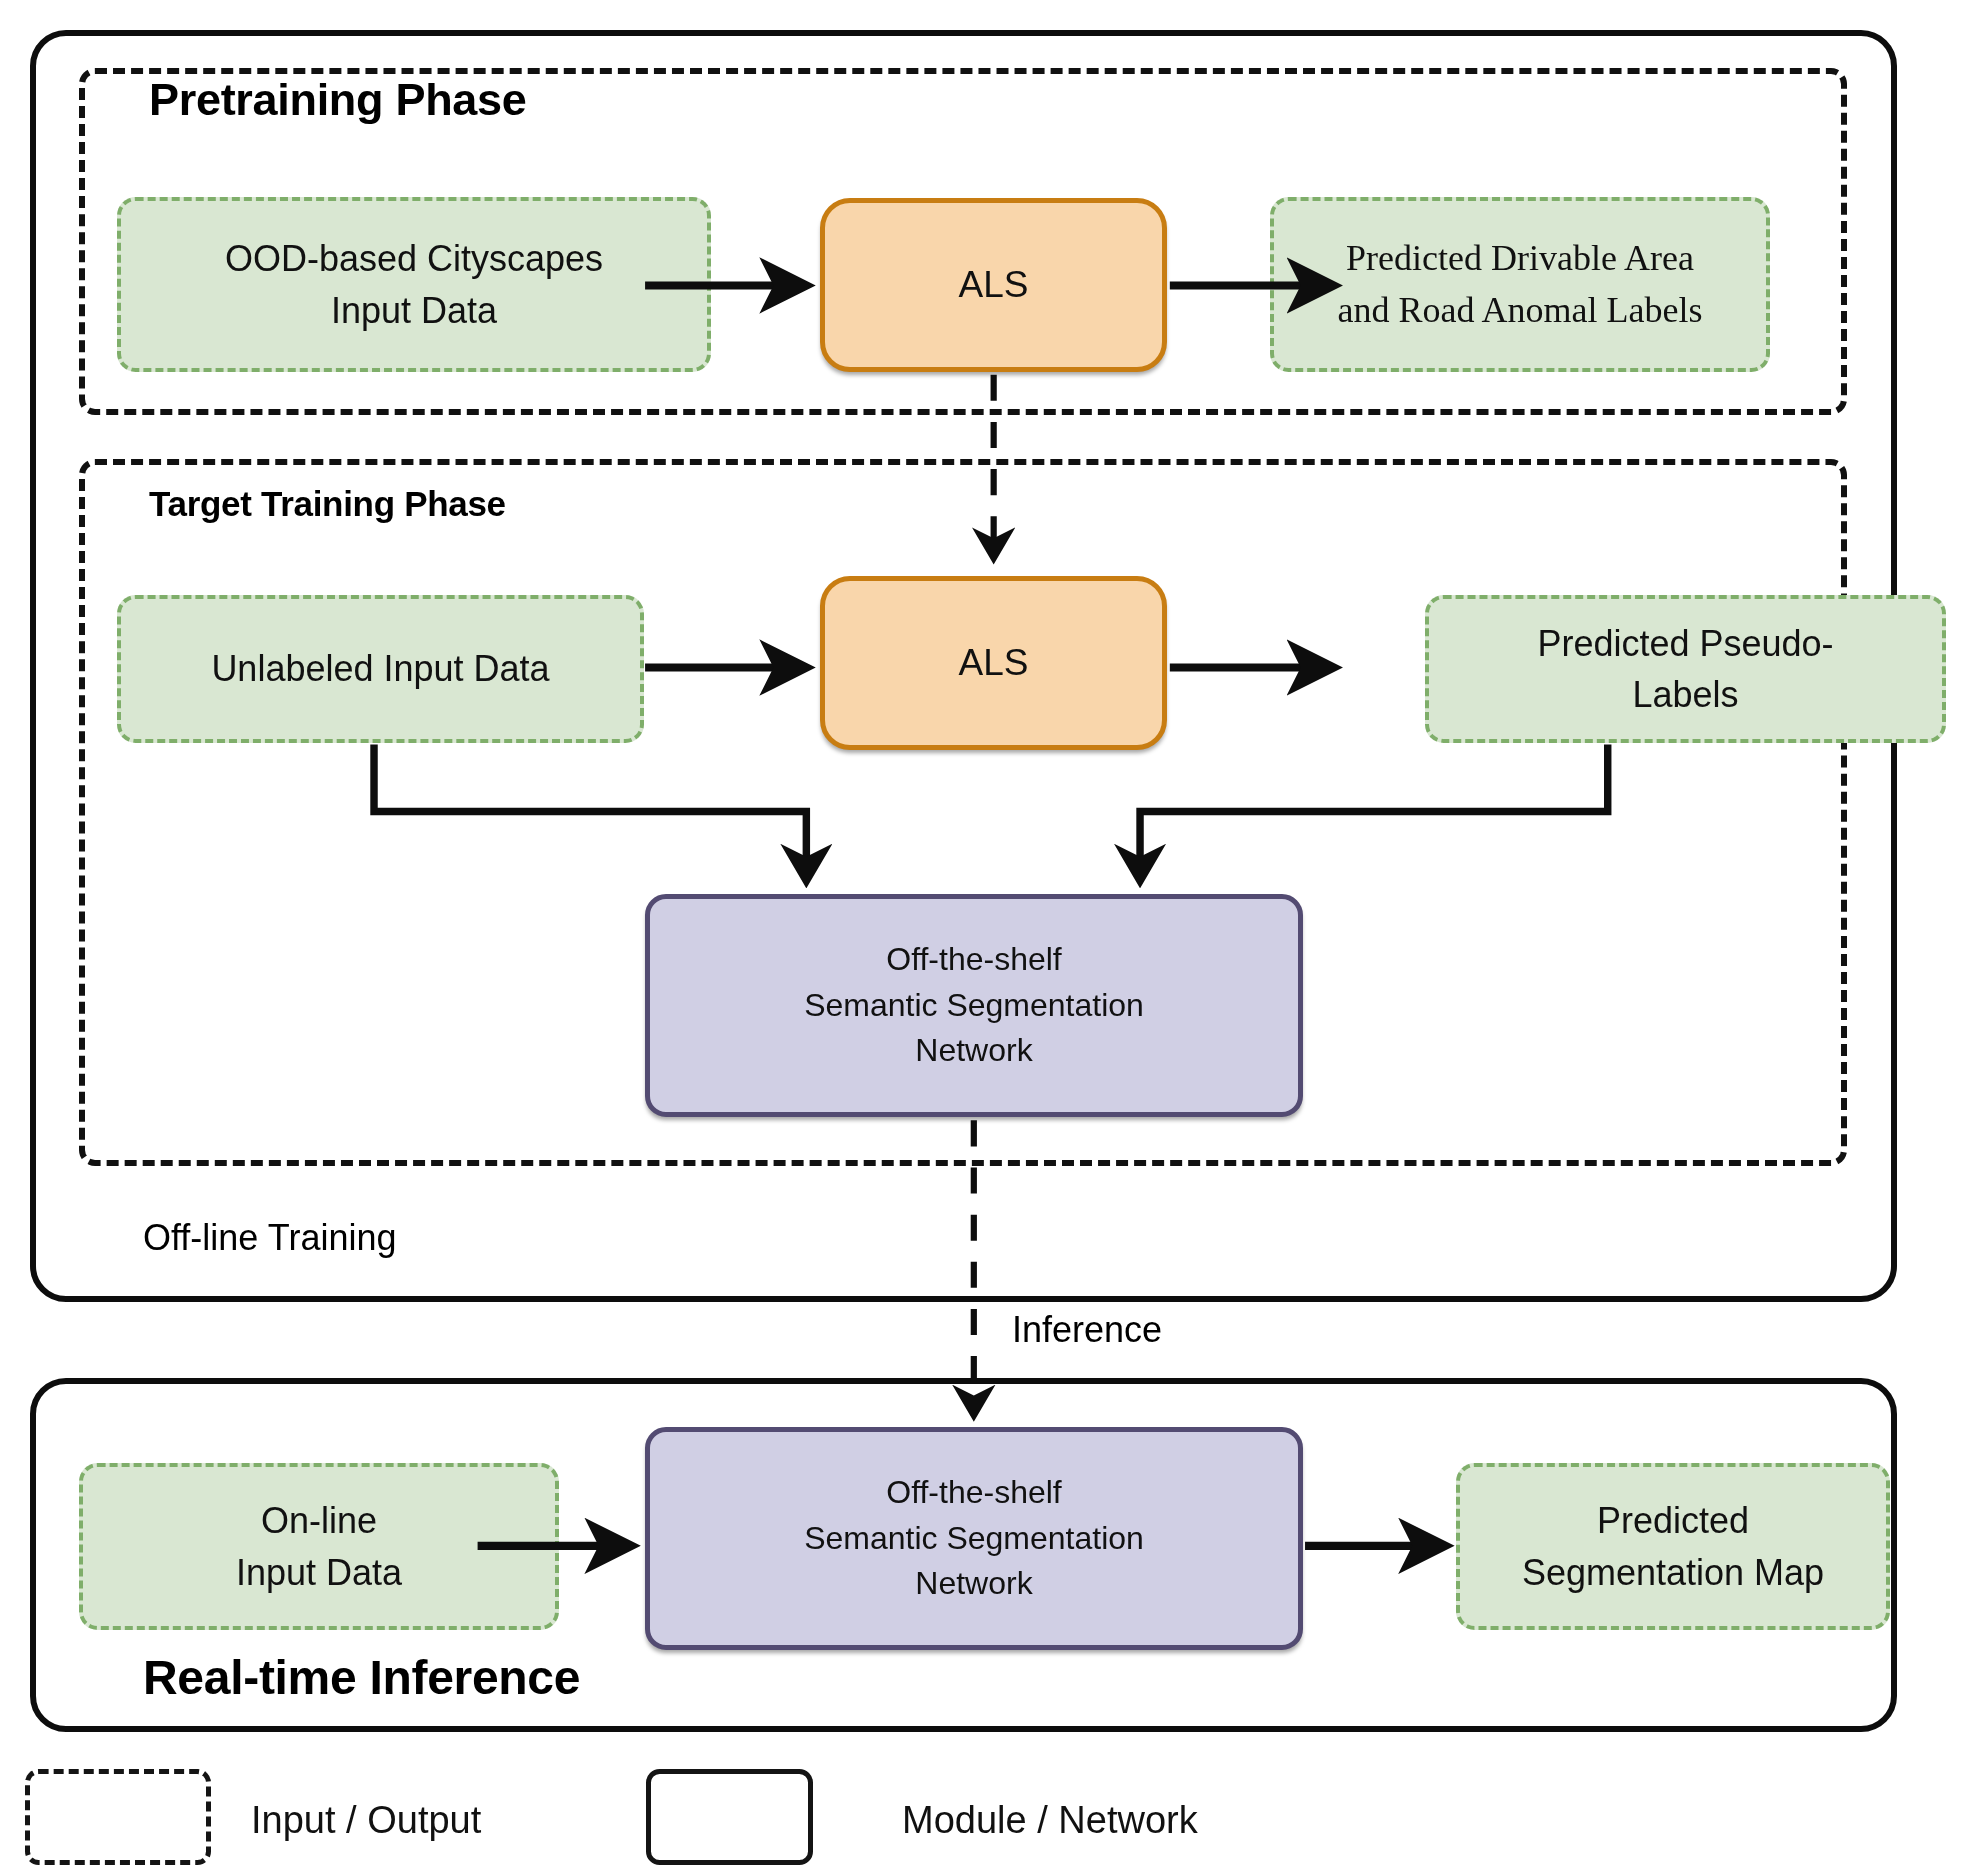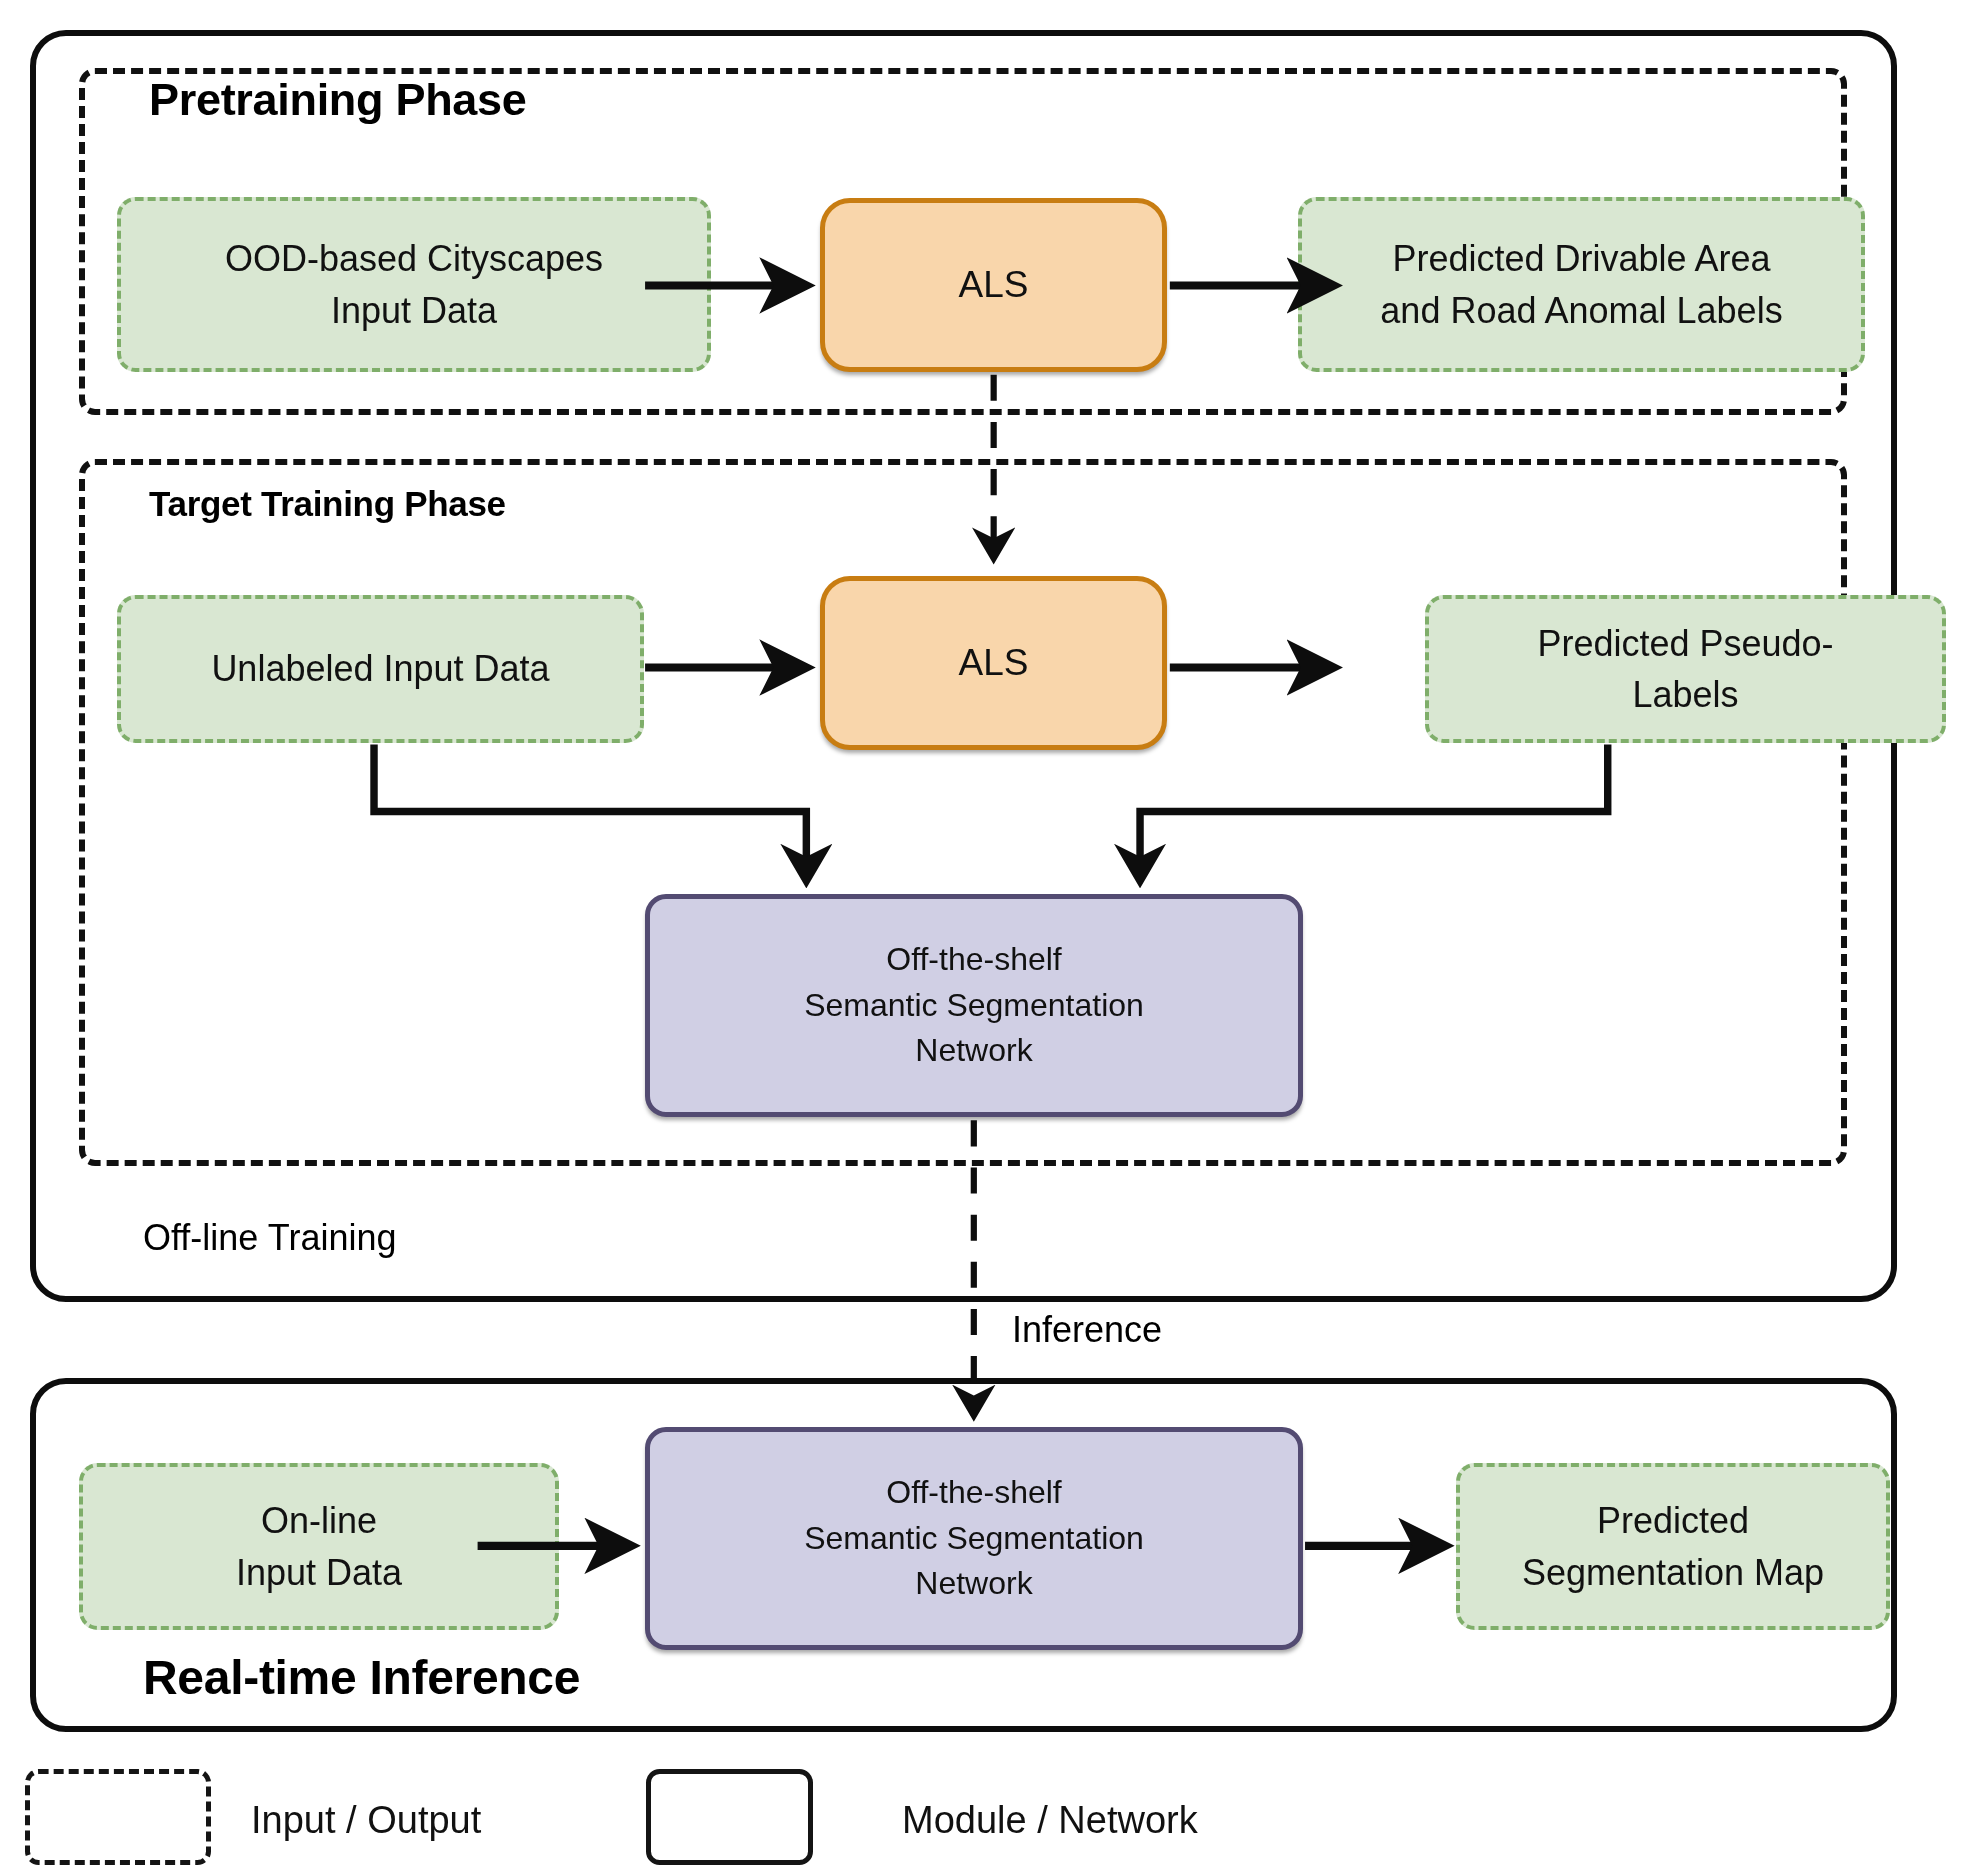--- a/index.html
+++ b/index.html
@@ -128,21 +128,21 @@
     <div>
       <span>OOD-based Cityscapes</span><br>
       <span>Input Data</span>
     </div>
   </div>
 
   <div class="abs node node-module-orange" style="left:820px; top:198px; width:347px; height:174px;">
     <span>ALS</span>
   </div>
 
-  <div class="abs node node-io" style="left:1298px; top:197px; width:567px; height:175px;">
+  <div class="abs node node-io" style="left:1270px; top:197px; width:500px; height:175px;font-family:Liberation Serif, serif;">
     <div>
       <span>Predicted Drivable Area</span><br>
       <span>and Road Anomal Labels</span>
     </div>
   </div>
 
   <div class="abs phase-container" style="left:79px; top:459px; width:1768px; height:707px;"></div>
 
   <div class="abs phase-title title-md" style="left:149px; top:484px;">Target Training Phase</div>
 

